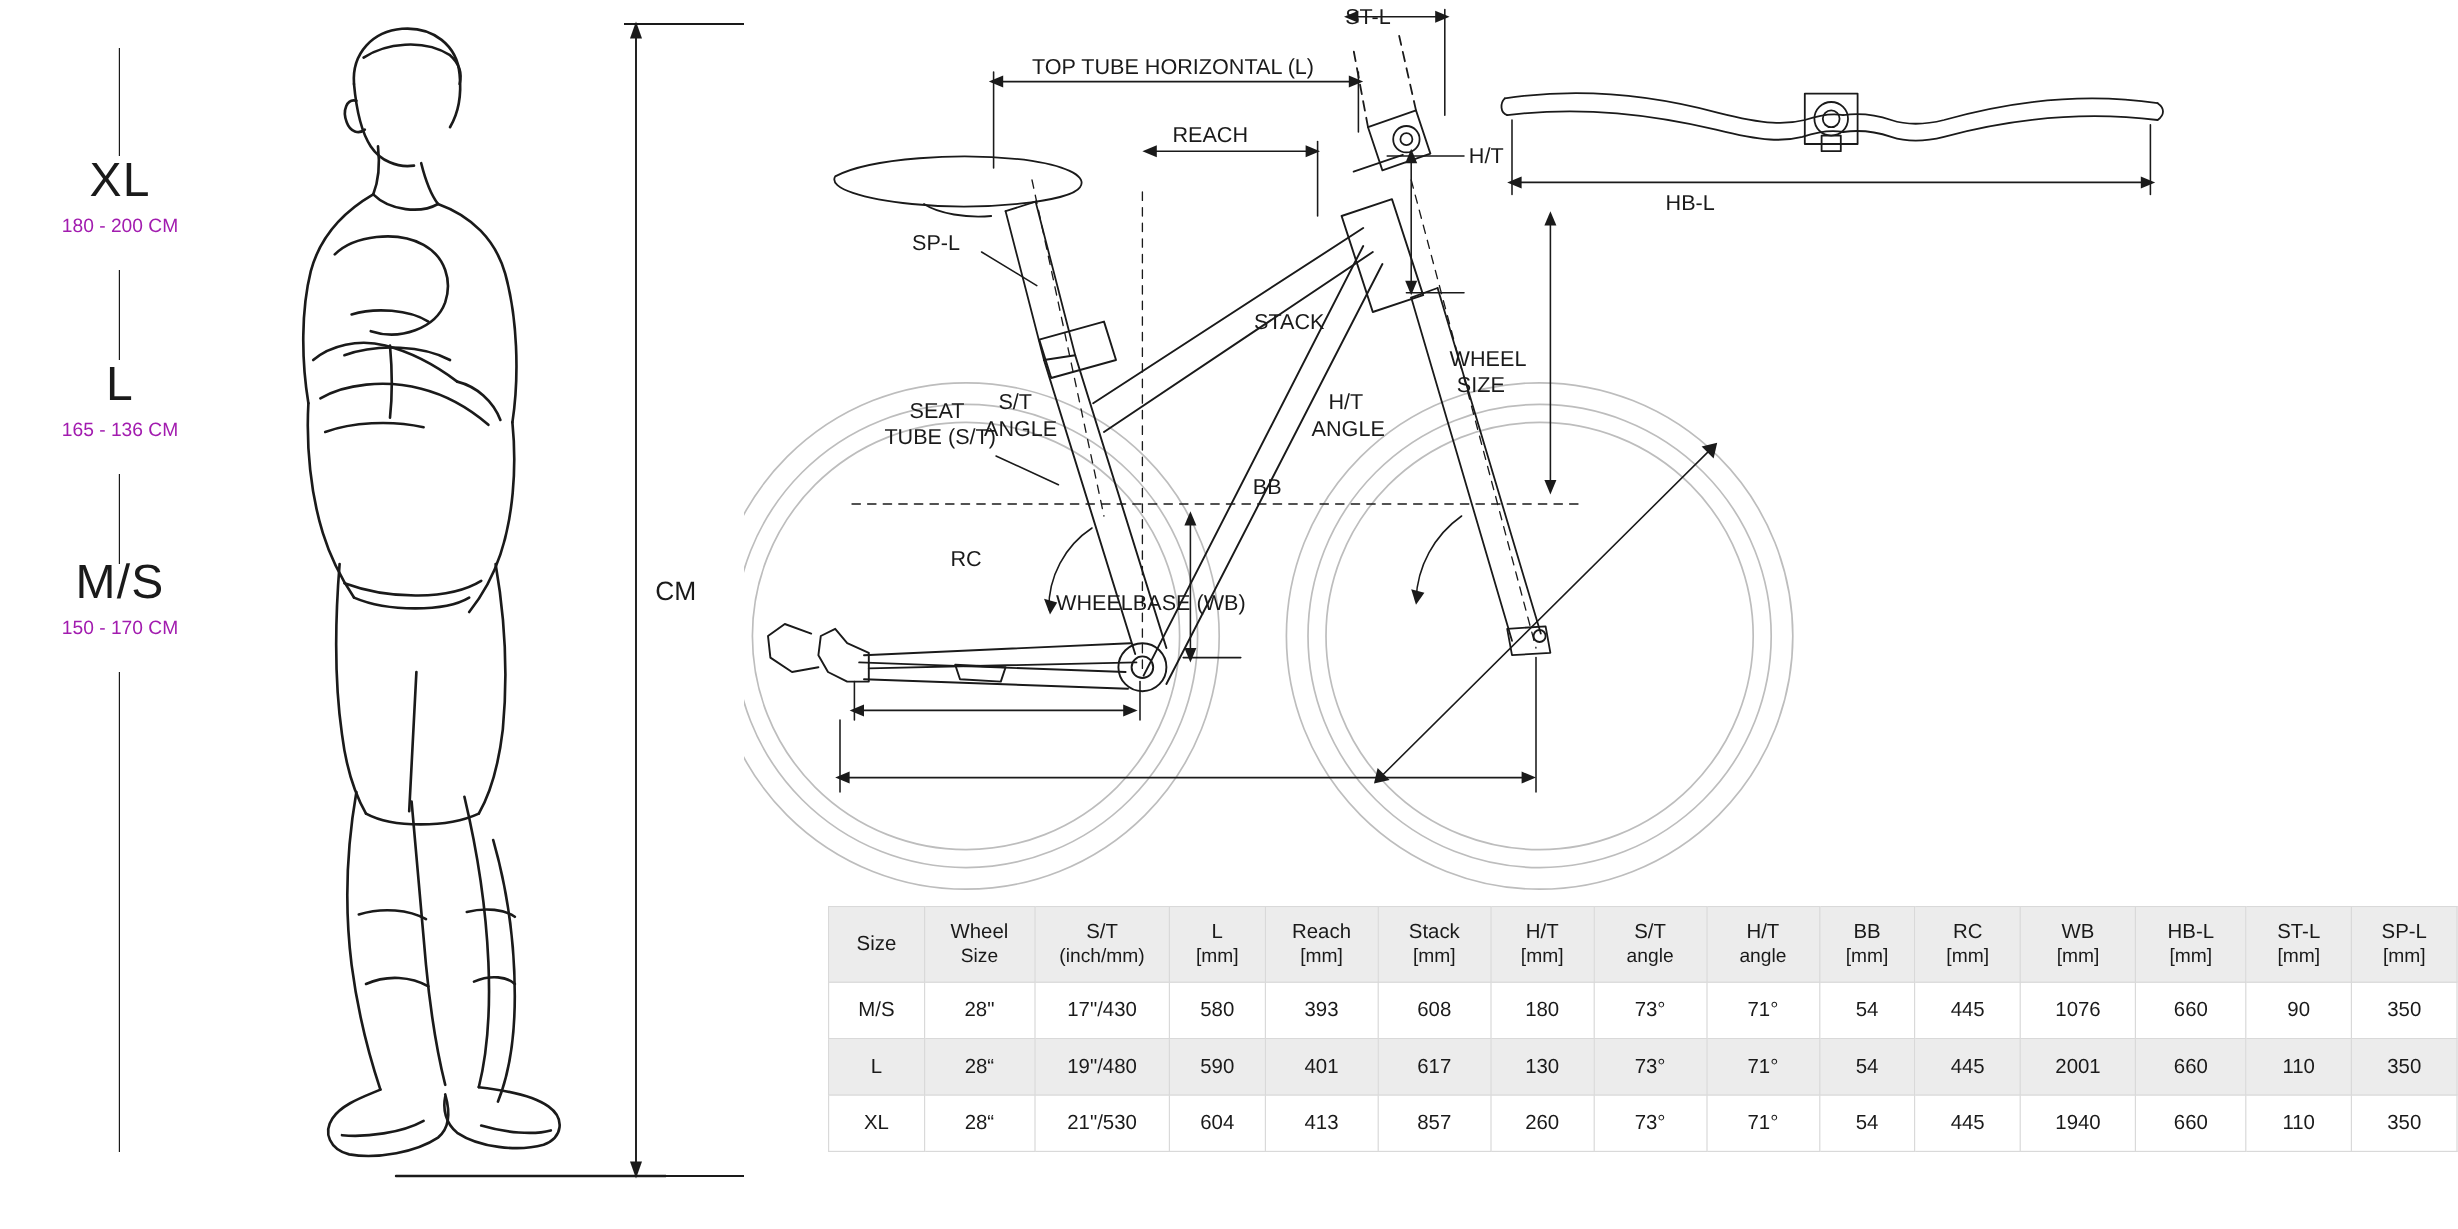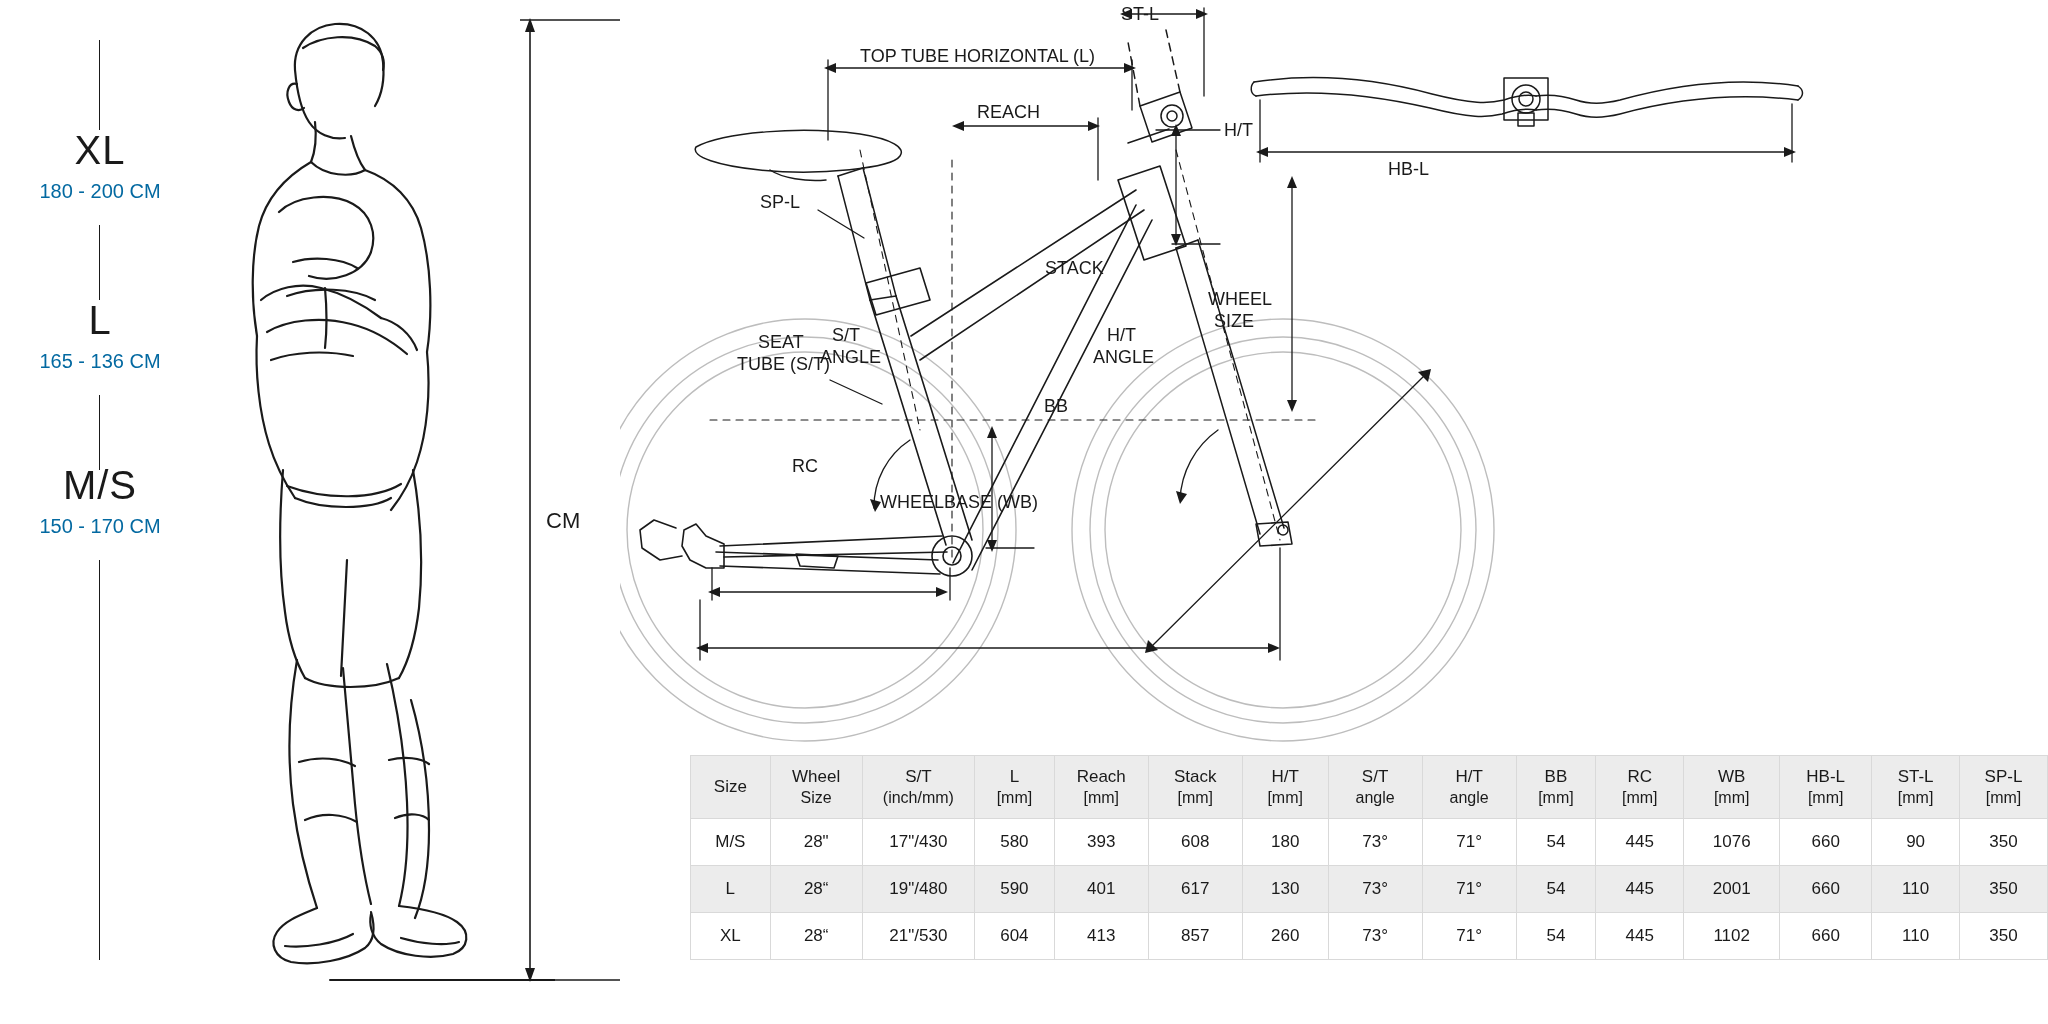--- a/index.html
+++ b/index.html
@@ -4,30 +4,30 @@
 <style>
   html,body{margin:0;padding:0;background:#ffffff;}
   body{width:2048px;height:1024px;position:relative;overflow:hidden;
        font-family:"Liberation Sans", sans-serif;color:#1a1a1a;}
   .root{position:absolute;inset:0;}
 
   
   .sizes{position:absolute;left:0;top:0;width:200px;height:1010px;}
   .size-block{position:absolute;left:0;width:200px;text-align:center;}
   .size-label{font-size:40px;letter-spacing:1px;line-height:1;color:#1a1a1a;}
-  .size-range{font-size:20px;margin-top:10px;color:#0369a1;white-space:nowrap;}
+  .size-range{font-size:16px;margin-top:10px;color:#a21caf;white-space:nowrap;}
 
   .tickline{position:absolute;width:1px;background:#1a1a1a;left:99px;}
 
   
   .rider{position:absolute;left:175px;top:0;width:380px;height:1010px;}
 
   
   .cmwrap{position:absolute;left:500px;top:0;width:120px;height:1010px;}
-  .cm-label{position:absolute;left:46px;top:480px;font-size:22px;margin-top:28px;}
+  .cm-label{position:absolute;left:46px;top:480px;font-size:22px;}
 
   
   .geo{position:absolute;left:620px;top:0;width:1428px;height:750px;}
   .geo text{font-family:"Liberation Sans", sans-serif;fill:#1a1a1a;}
 
   
   .tablewrap{position:absolute;left:690px;top:755px;width:1358px;}
   table{border-collapse:collapse;width:1358px;font-size:17px;}
   th,td{border:1px solid #d9d9d9;text-align:center;padding:0;color:#1a1a1a;font-weight:normal;}
   thead th{height:62px;background:#ececec;font-size:17px;line-height:1.25;}
@@ -433,21 +433,21 @@
           <td>28“</td>
           <td>21"/530</td>
           <td>604</td>
           <td>413</td>
           <td>857</td>
           <td>260</td>
           <td>73°</td>
           <td>71°</td>
           <td>54</td>
           <td>445</td>
-          <td>1102</td>
+          <td>1940</td>
           <td>660</td>
           <td>110</td>
           <td>350</td>
         </tr>
       </tbody>
     </table>
   </div>
 
 </div>
 

